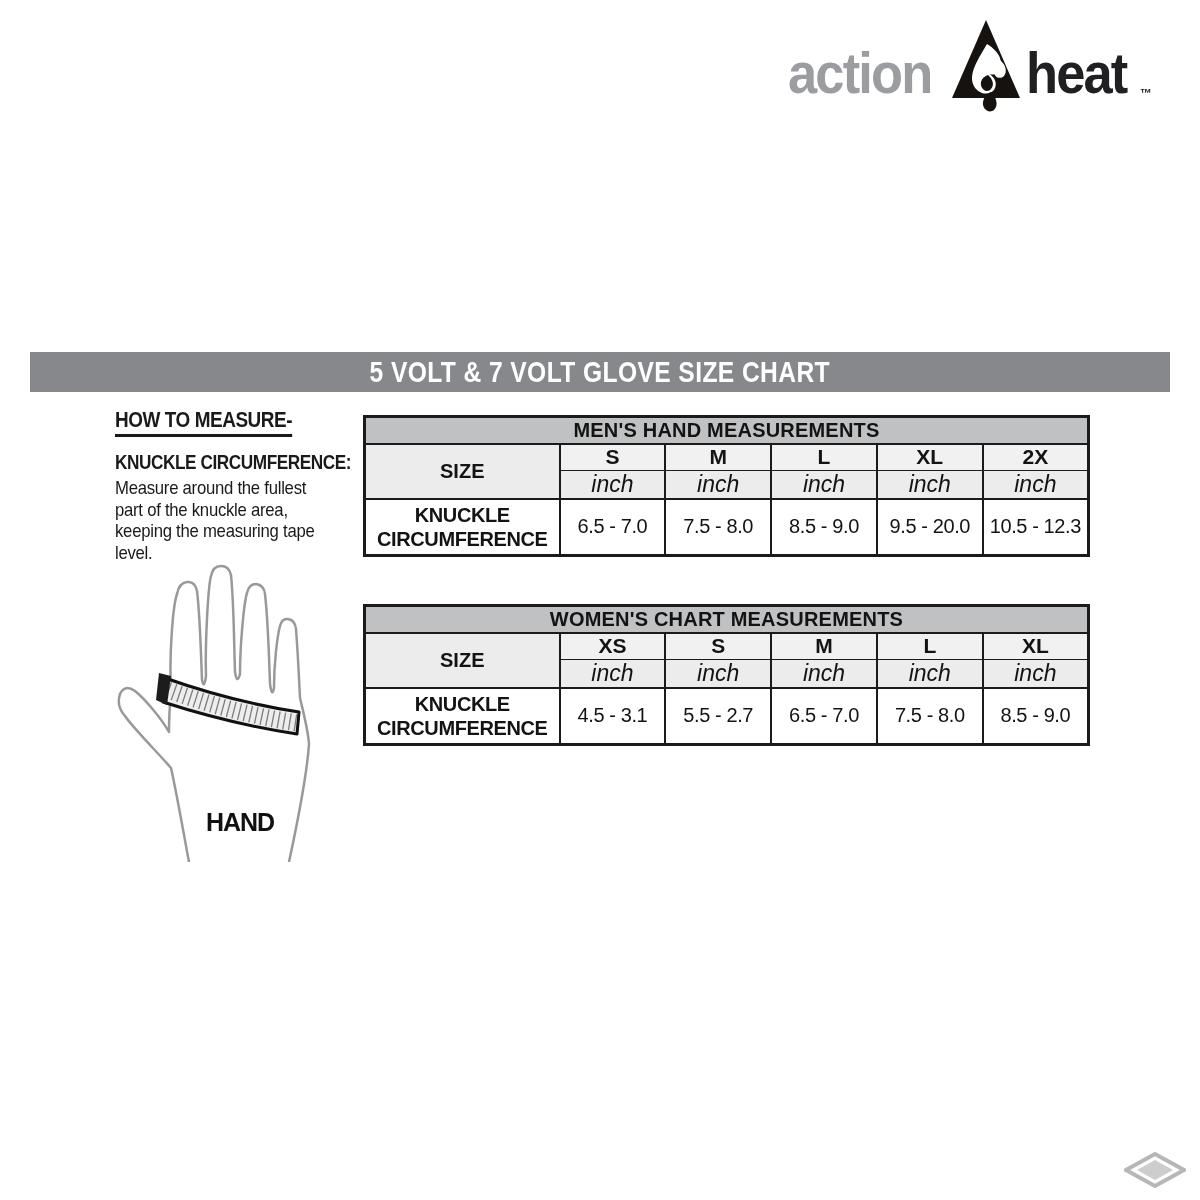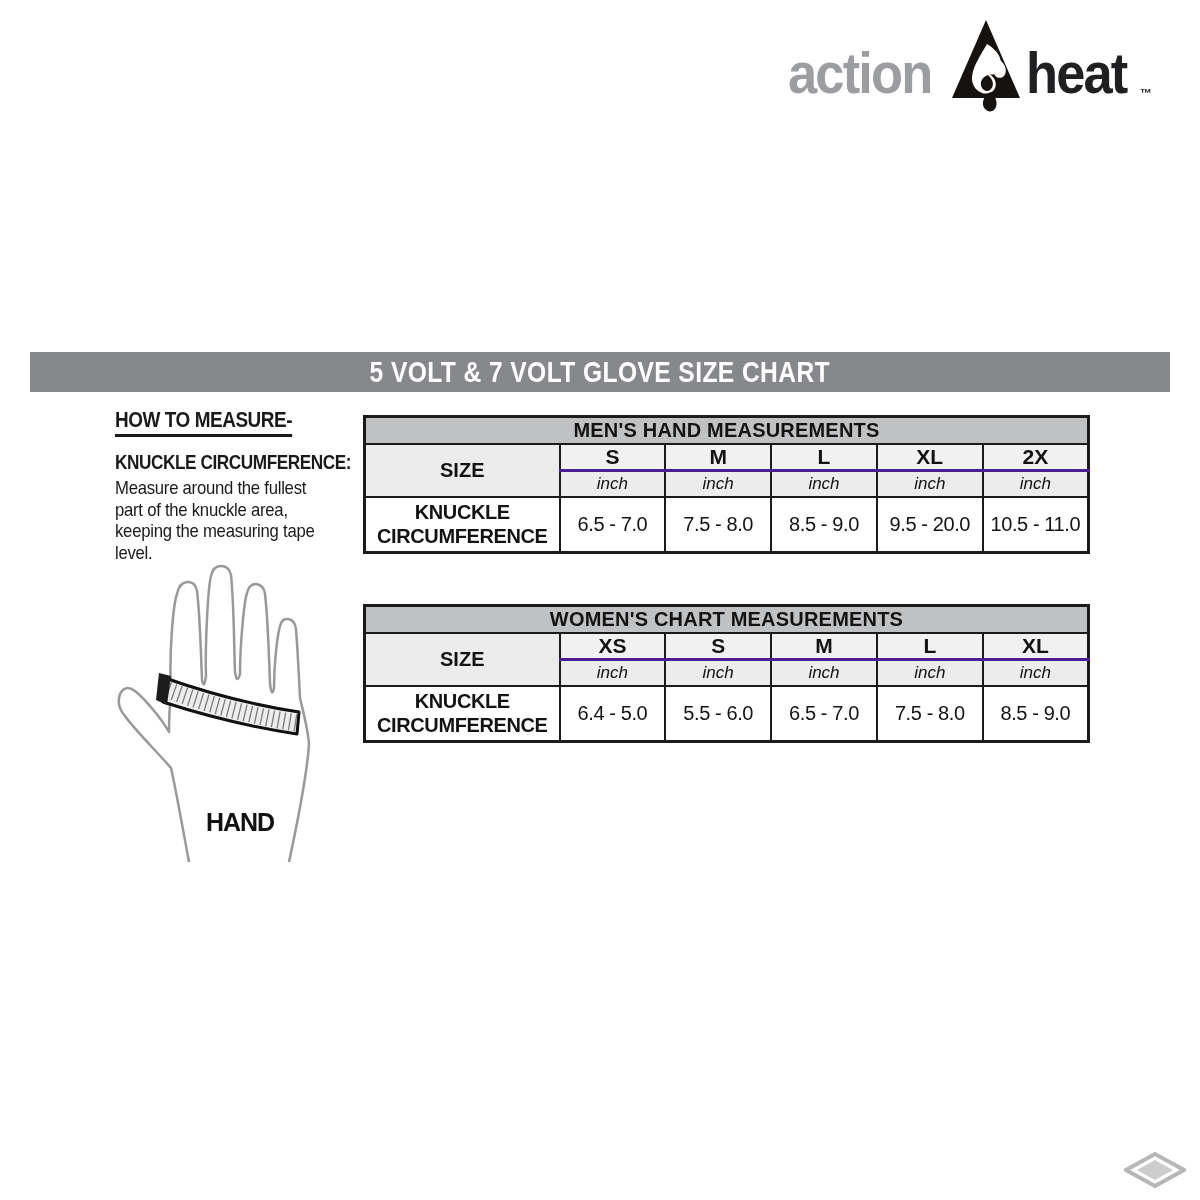--- a/index.html
+++ b/index.html
@@ -38,22 +38,22 @@
     table-layout:fixed; border:3px solid #1b1b1b; text-align:center; }
   #mens-table { top:415px; }
   #womens-table { top:604px; }
   .size-table th, .size-table td { border:2px solid #1b1b1b; vertical-align:middle; padding:0; }
   .col-label { width:195px; }
   .r-title th { background:#c0c1c3; font-size:20px; font-weight:bold; color:#131313;
     height:27px; letter-spacing:0.2px; }
   .cell-sizehdr { background:#ececec; font-size:20px; font-weight:bold; color:#131313; }
   .r-sizes th { background:#f1f1f1; font-size:21px; font-weight:bold; color:#131313;
     height:27px; border-bottom:1px solid #1b1b1b; }
-  .r-units td { background:#ececec; font-size:17px; font-style:italic; color:#131313;
-    height:26px; border-top:3px solid #4c1d95; }
+  .r-units td { background:#ececec; font-size:23px; font-style:italic; color:#131313;
+    height:26px; border-top:1px solid #4c1d95; }
   .r-data { height:56px;margin-top:20px; }
   .r-data td { background:#ffffff; font-size:20px; color:#131313; letter-spacing:-0.4px; }
   .cell-rowlabel { font-size:19px; font-weight:bold; letter-spacing:-0.2px; line-height:1.2;
     background:#ffffff; color:#131313; }
 
   .watermark { position:absolute; left:1124px; top:1152px; }
 </style>
 </head>
 <body>
 
@@ -142,21 +142,21 @@
     <td>inch</td>
     <td>inch</td>
     <td>inch</td>
   </tr>
   <tr class="r-data">
     <td class="cell-rowlabel">KNUCKLE CIRCUMFERENCE</td>
     <td>6.5 - 7.0</td>
     <td>7.5 - 8.0</td>
     <td>8.5 - 9.0</td>
     <td>9.5 - 20.0</td>
-    <td>10.5 - 11.0</td>
+    <td>10.5 - 12.3</td>
   </tr>
 </tbody>
   </table>
 
 <table class="size-table" id="womens-table">
   <colgroup>
       <col class="col-label">
       <col>
       <col>
       <col>
@@ -177,22 +177,22 @@
   </tr>
   <tr class="r-units">
     <td>inch</td>
     <td>inch</td>
     <td>inch</td>
     <td>inch</td>
     <td>inch</td>
   </tr>
   <tr class="r-data">
     <td class="cell-rowlabel">KNUCKLE CIRCUMFERENCE</td>
-    <td>6.4 - 5.0</td>
-    <td>5.5 - 6.0</td>
+    <td>4.5 - 3.1</td>
+    <td>5.5 - 2.7</td>
     <td>6.5 - 7.0</td>
     <td>7.5 - 8.0</td>
     <td>8.5 - 9.0</td>
   </tr>
 </tbody>
   </table>
 
 <svg class="watermark" width="62" height="36" viewBox="0 0 62 36">
   <polygon points="31,2 60,18 31,34 2,18" fill="none" stroke="#b7b7b7" stroke-width="4"></polygon>
   <polygon points="31,8 49,18 31,28 13,18" fill="#cdcdcd"></polygon>

